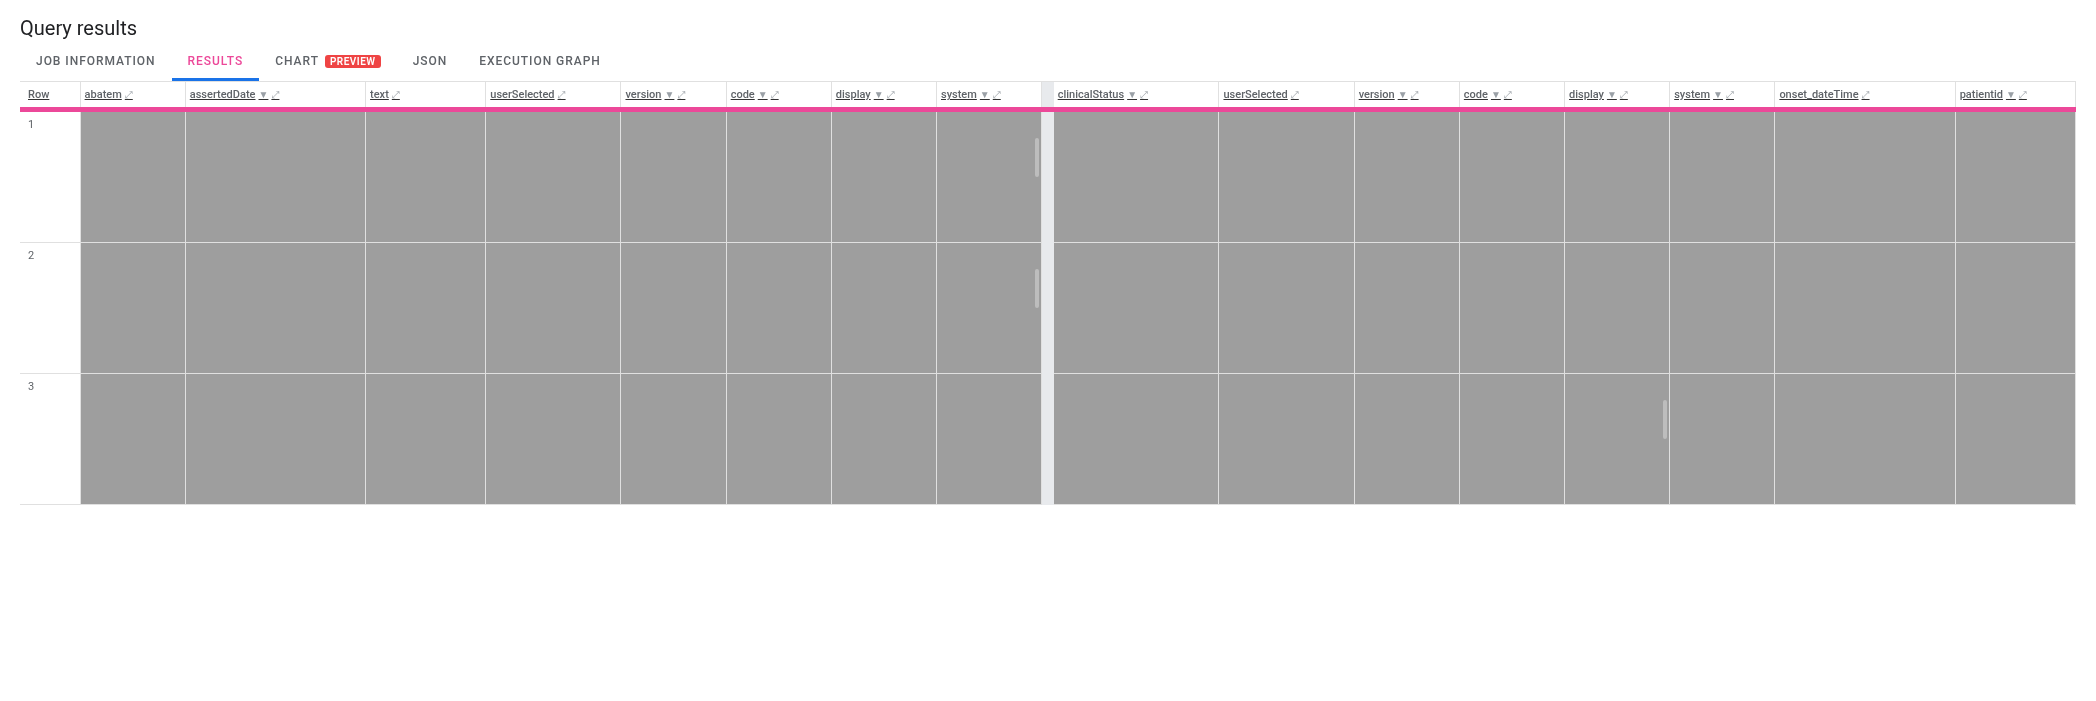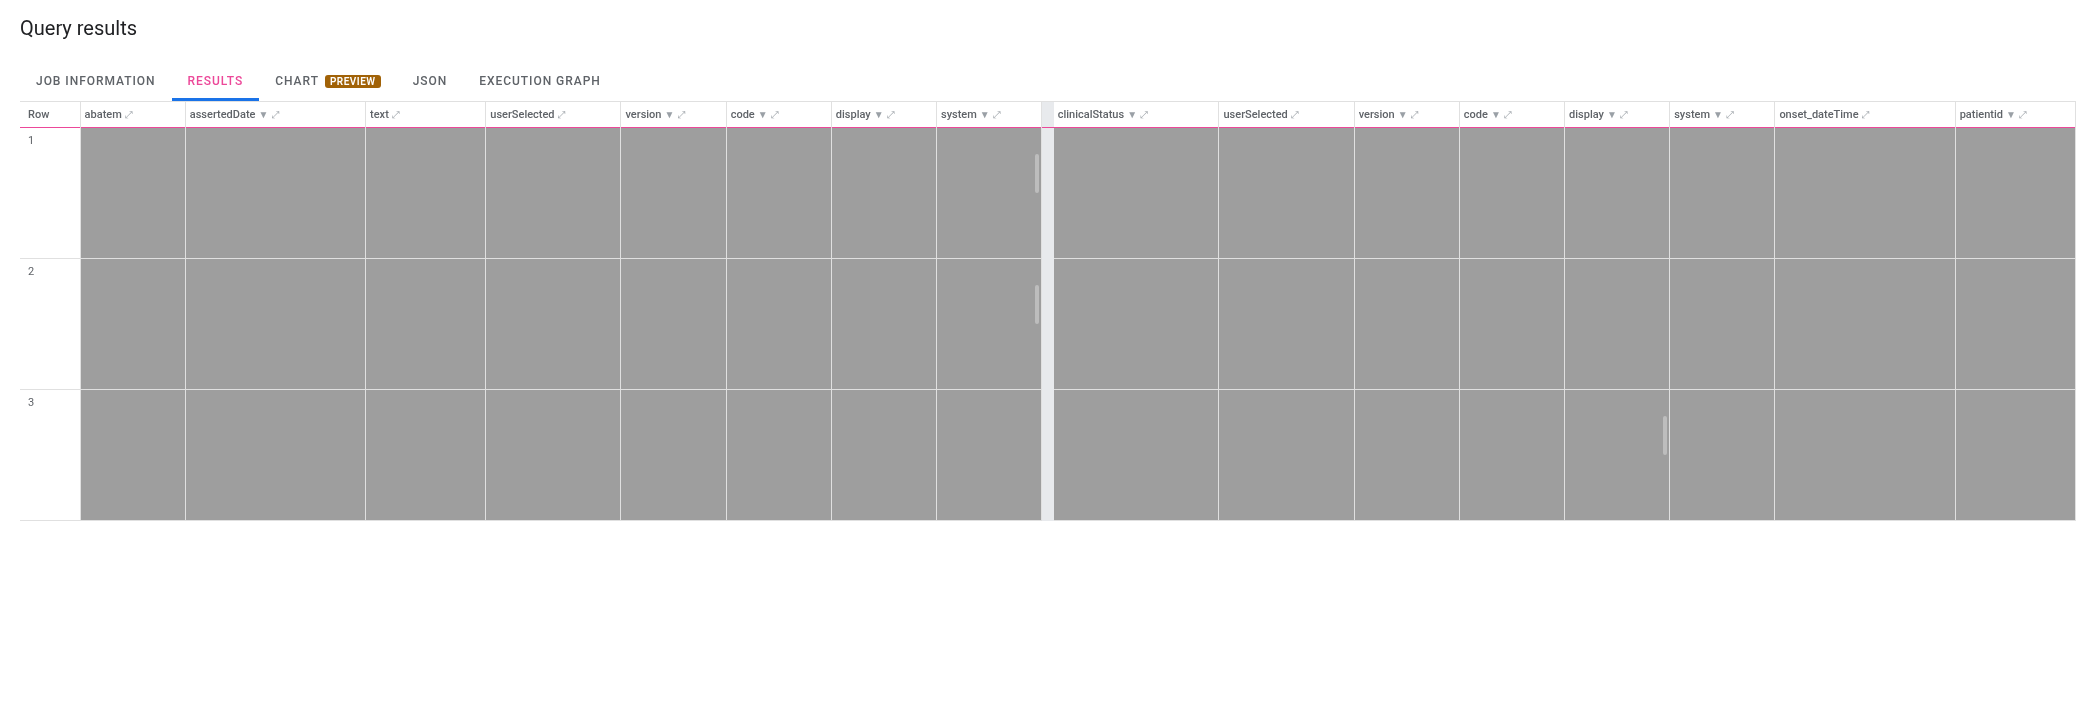--- a/index.html
+++ b/index.html
@@ -11,21 +11,21 @@
     }
 
     .page-wrapper {
       padding: 16px 20px 0 20px;
     }
 
     .page-title {
       font-size: 20px;
       font-weight: 400;
       color: #202124;
-      margin-bottom: 24px;
+      margin-bottom: 4px;
     }
 
     .tabs-bar {
       display: flex;
       align-items: flex-start;
       border-bottom: 1px solid #e0e0e0;
       gap: 0;
     }
 
     .tab {
@@ -42,42 +42,43 @@
       gap: 6px;
       text-transform: uppercase;
     }
 
     .tab.active {
       color: #ec4899;
       border-bottom: 3px solid #1a73e8;
     }
 
     .tab-preview-badge {
-      background: #a16207;
+      background: #ef4444;
       color: #fff;
       font-size: 10px;
       font-weight: 600;
       padding: 1px 5px;
       border-radius: 3px;
       letter-spacing: 0.05em;
     }
 
     .table-container {
       overflow-x: auto;
       margin-top: 0;
     }
 
     table {
       border-collapse: collapse;
       width: max-content;
       min-width: 100%;
     }
 
     thead tr {
-      border-bottom: 1px solid #ec4899;
+      border-bottom: 5px solid #ec4899;
+      text-decoration: underline;
     }
 
     th {
       padding: 6px 4px;
       font-size: 11px;
       font-weight: 500;
       color: #5f6368;
       white-space: nowrap;
       border-right: 1px solid #e0e0e0;
       position: relative;

